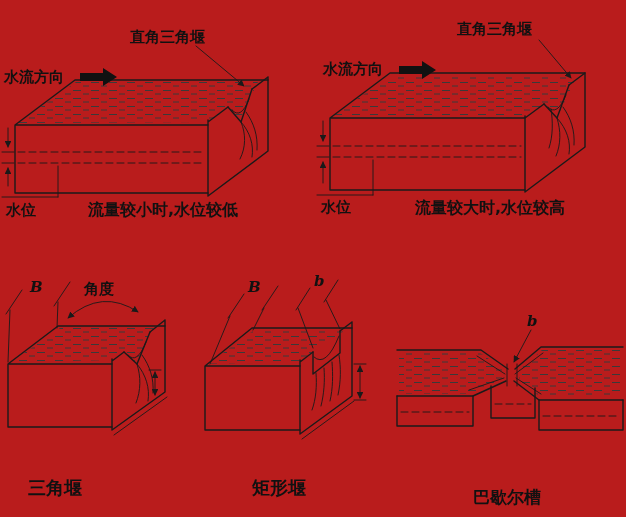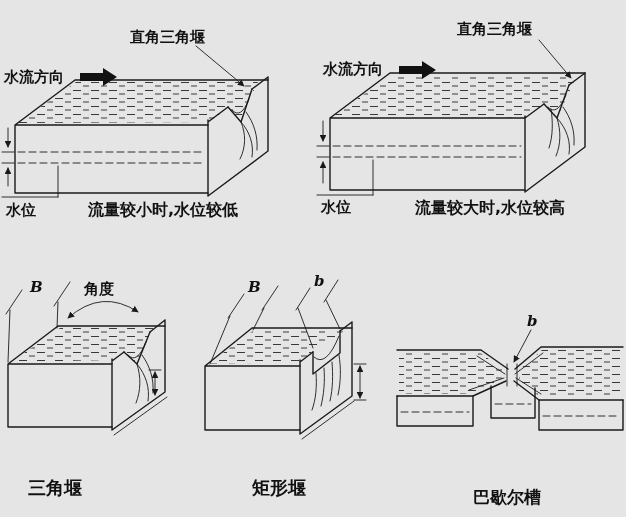--- a/index.html
+++ b/index.html
@@ -1,17 +1,17 @@
 <!DOCTYPE html>
 <html><head>
 <meta charset="utf-8">
 <style>
   html,body{margin:0;padding:0;background:#fff;}
   #figure{
-    position:relative;width:626px;height:517px;background:#e5e5e5;
+    position:relative;width:626px;height:517px;background:#b91c1c;
     font-family:"DejaVu Sans", sans-serif;overflow:hidden;
   }
   .panel{position:absolute;}
   .ln{stroke:#1a1a1a;stroke-width:1.4;fill:none;stroke-linejoin:round;stroke-linecap:round;}
   .tn{stroke:#1a1a1a;stroke-width:0.9;fill:none;stroke-linecap:round;}
   .dash{stroke-dasharray:7 4;}
   text{font-weight:bold;fill:#111;font-family:"DejaVu Sans", sans-serif;}
   .cn15{font-size:15px;}
   .cn16{font-size:16px;}
   .cn17{font-size:17px;}

